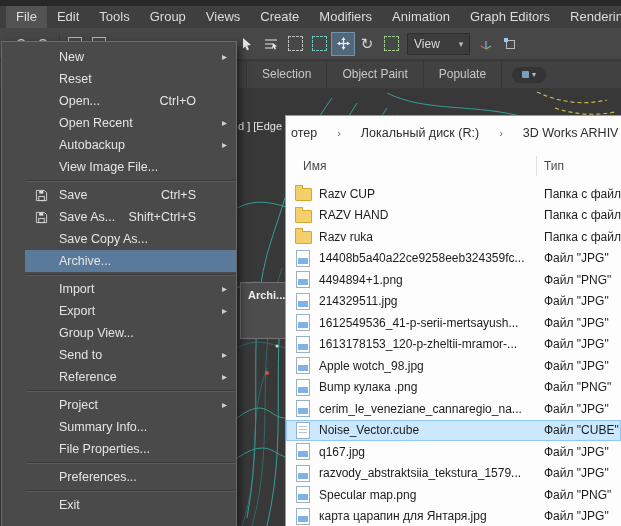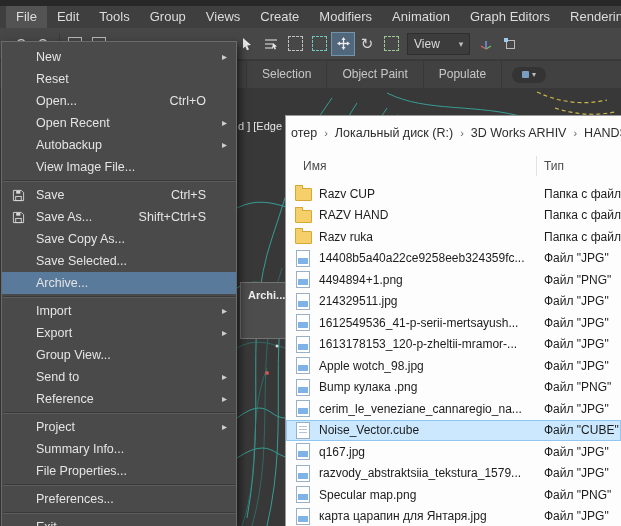--- a/index.html
+++ b/index.html
@@ -49,34 +49,34 @@
 
   
   .tooltip{position:absolute;left:240px;top:282px;width:86px;z-index:10;background:#4d4d4d;
     border:1px solid #737373;padding:6px 6px 7px 7px;box-sizing:border-box;color:#ececec;}
   .tooltip .tt-title{font-size:11px;font-weight:bold;margin-bottom:4px;white-space:nowrap;}
   .tooltip .tt-line{font-size:10px;color:#cfcfcf;white-space:nowrap;line-height:13px;text-align:right;}
 
   
   .filemenu{position:absolute;left:1px;top:41px;width:236px;height:486px;background:#4a4a4a;
     border:1px solid #6b6b6b;box-shadow:3px 3px 8px rgba(0,0,0,.55);box-sizing:border-box;
-    padding-top:4px;z-index:50;}
+    padding-top:4px;z-index:50;padding-left:23px;}
   .mi{height:22px;display:flex;align-items:center;position:relative;padding-left:34px;
     color:#e4e4e4;font-size:12.5px;white-space:nowrap;}
   .mi.hl{background:#5a7a9c;}
   .mi .ico{position:absolute;left:9px;top:4px;width:14px;height:14px;display:flex;align-items:center;justify-content:center;}
-  .mi .shortcut{position:absolute;right:30px;font-size:12.5px;color:#e4e4e4;}
+  .mi .shortcut{position:absolute;right:40px;font-size:12.5px;color:#e4e4e4;}
   .mi .arrow{position:absolute;right:9px;font-size:10px;color:#cfcfcf;top:5px;}
   .msep{height:0;border-top:1px solid #3a3a3a;border-bottom:1px solid #5c5c5c;margin:2px 1px;}
 
   
   .explorer{position:absolute;left:285px;top:115px;width:336px;height:411px;background:#fdfdfd;
     border-left:1px solid #9a9a9a;border-top:1px solid #9a9a9a;box-sizing:border-box;z-index:30;
     overflow:hidden;color:#1c1c1c;}
-  .crumbs{height:33px;display:flex;align-items:center;padding-left:5px;gap:7px;font-size:12.5px;color:#2d2d2d;}
+  .crumbs{height:33px;display:flex;align-items:center;padding-left:5px;gap:20px;font-size:12.5px;color:#2d2d2d;}
   .crumb{white-space:nowrap;}
   .chev{color:#666;font-size:11px;}
   .cols{height:34px;position:relative;font-size:12px;color:#4b4b4b;}
   .cols .col-name{position:absolute;left:17px;top:10px;}
   .cols .col-type{position:absolute;left:258px;top:10px;}
   .cols::after{content:"";position:absolute;left:250px;top:7px;bottom:7px;width:1px;background:#e2e2e2;}
   .rows{position:absolute;left:0;top:67px;right:0;}
   .frow{height:21.5px;display:flex;align-items:center;padding-left:9px;position:relative;font-size:12px;}
   .frow.selected{background:#cbe8ff;box-shadow:inset 0 0 0 1px #8fc6f2;}
   .frow .fname{margin-left:7px;white-space:nowrap;overflow:hidden;max-width:220px;}
@@ -261,23 +261,20 @@
             <rect x="4" y="8" width="6" height="4.5" fill="none" stroke="#d8d8d8"></rect>
             <rect x="4.5" y="2" width="4.5" height="3" fill="#d8d8d8"></rect>
           </svg>
       </span>
       <span>Save As...</span>
       <span class="shortcut">Shift+Ctrl+S</span>
     </div>
     <div class="mi">
       <span>Save Copy As...</span>
     </div>
-    <div class="mi">
-      <span>Save Selected...</span>
-    </div>
     <div class="mi hl">
       <span>Archive...</span>
     </div>
     <div class="msep"></div>
     <div class="mi">
       <span>Import</span>
       <span class="arrow">▸</span>
     </div>
     <div class="mi">
       <span>Export</span>

